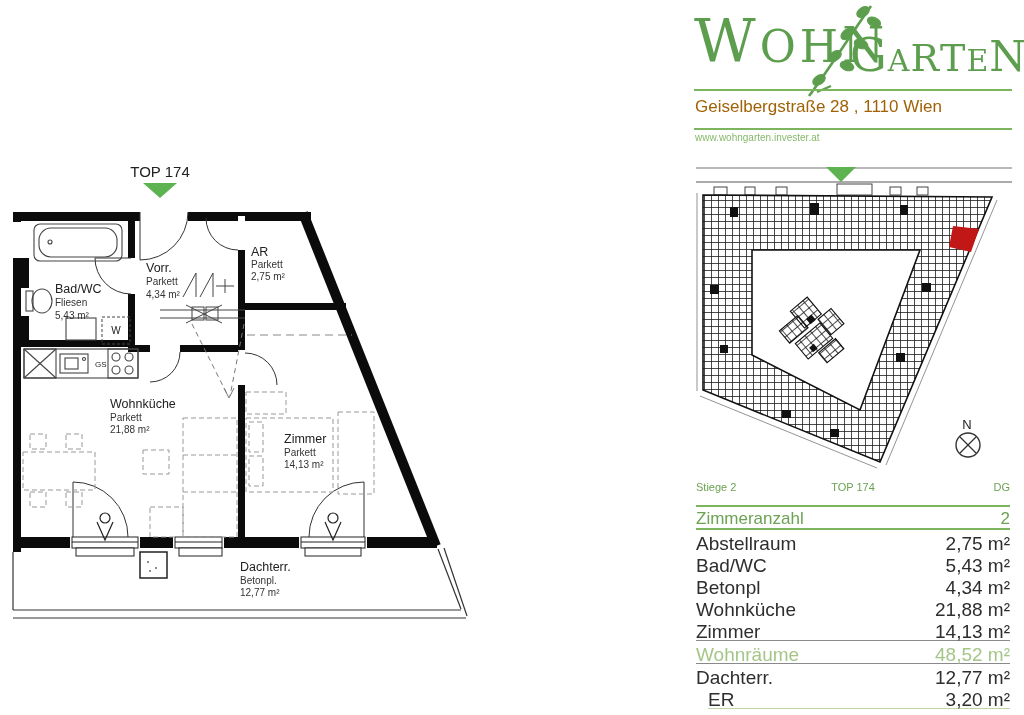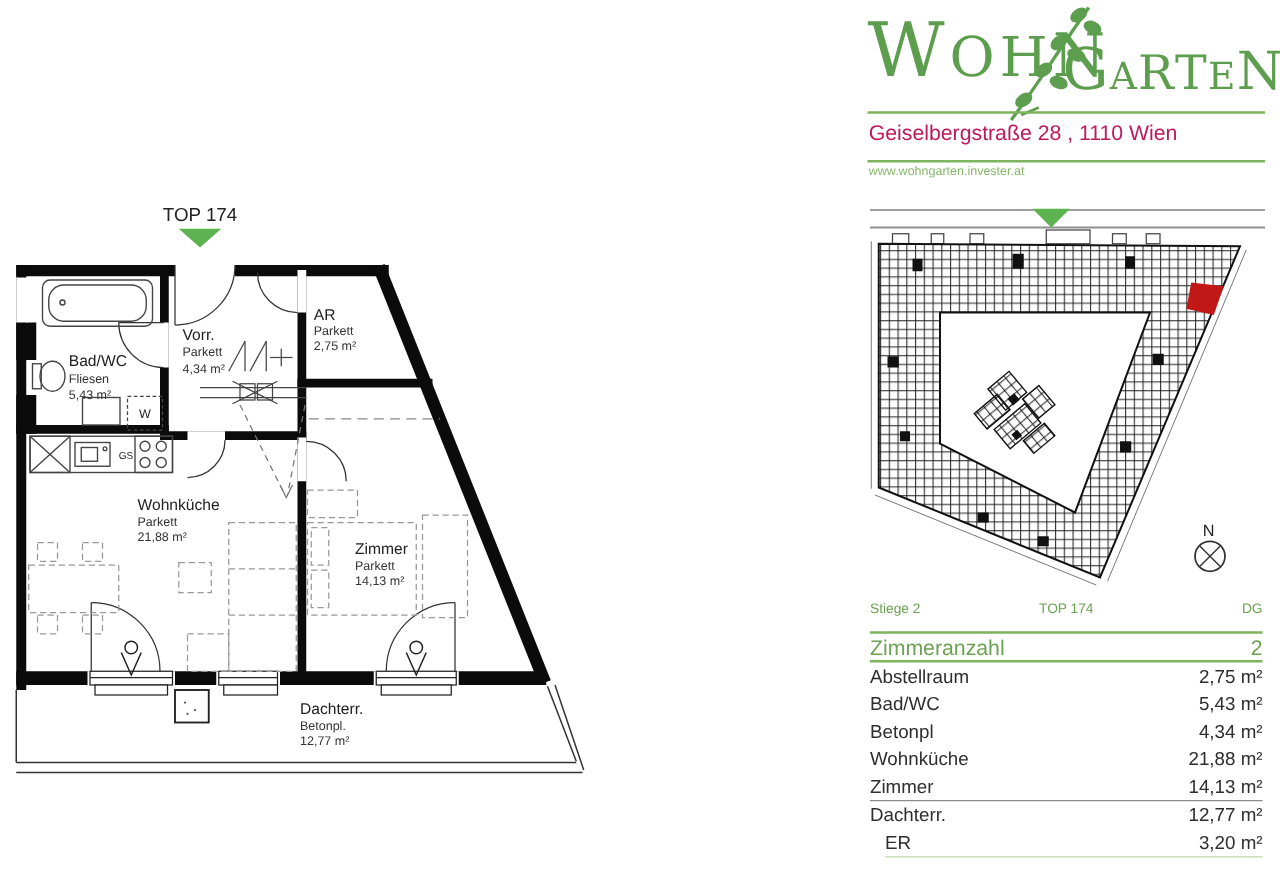--- a/index.html
+++ b/index.html
@@ -17,33 +17,33 @@
   .w1 .ch:nth-child(4){font-size:48px;line-height:70px;}
   .w2{left:850px;top:24px;letter-spacing:1px;}
   .w2 .ch:nth-child(1){font-size:46px;line-height:62px;}
   .w2 .ch:nth-child(2){font-size:30px;line-height:62px;}
   .w2 .ch:nth-child(3){font-size:38px;line-height:62px;}
   .w2 .ch:nth-child(4){font-size:38px;line-height:62px;}
   .w2 .ch:nth-child(5){font-size:30px;line-height:62px;}
   .w2 .ch:nth-child(6){font-size:42px;line-height:62px;}
 
   .rule-green{left:694px;width:318px;background:#7db45e;}
-  .address{left:695px;top:97px;width:318px;font-size:17px;color:#be185d;}
+  .address{left:695px;top:97px;width:318px;font-size:17px;color:#a16207;}
   .website{left:695px;top:132px;width:318px;font-size:10px;color:#86b96a;}
 
   
   .area-table{left:696px;top:480px;width:314px;}
   .t-head{position:relative;height:25px;font-size:11px;color:#6ca253;border-bottom:2px solid #7db45e;}
   .t-head .c-left{position:absolute;left:0;top:1px;}
   .t-head .c-mid{position:absolute;left:0;right:0;top:1px;text-align:center;}
   .t-head .c-right{position:absolute;right:0;top:1px;text-align:right;}
   .t-sub{position:relative;height:21px;font-size:17px;color:#6ca253;border-bottom:2px solid #7db45e;}
   .t-sub span:first-child{position:absolute;left:0;top:2px;}
   .t-sub span:last-child{position:absolute;right:0;top:2px;}
-  .t-row{position:relative;height:22px;font-size:15px;color:#2e2e2e;}
+  .t-row{position:relative;height:22px;font-size:19px;color:#2e2e2e;}
   .t-row .lbl{position:absolute;left:0;top:3px;}
   .t-row .val{position:absolute;right:0;top:3px;}
   .t-row.hl{color:#a6c589;}
   .t-row.sep-gray{border-bottom:1.5px solid #8a8a8a;}
   .t-row.sep-light{border-bottom:1.5px solid #bdd7a8;margin-left:12px;}
 
   svg text{font-family:"Liberation Sans",sans-serif;fill:#222;}
   .rmname{font-size:12.5px;}
   .rmsub{font-size:10px;fill:#333;}
 </style>
@@ -155,20 +155,24 @@
       <span class="lbl">Betonpl</span>
       <span class="val">4,34 m²</span>
     </div>
   <div class="t-row">
       <span class="lbl">Wohnküche</span>
       <span class="val">21,88 m²</span>
     </div>
   <div class="t-row sep-gray">
       <span class="lbl">Zimmer</span>
       <span class="val">14,13 m²</span>
+    </div>
+  <div class="t-row hl sep-gray">
+      <span class="lbl">Wohnräume</span>
+      <span class="val">48,52 m²</span>
     </div>
   <div class="t-row">
       <span class="lbl">Dachterr.</span>
       <span class="val">12,77 m²</span>
     </div>
   <div class="t-row sep-light">
       <span class="lbl">ER</span>
       <span class="val">3,20 m²</span>
     </div>
 </div>

